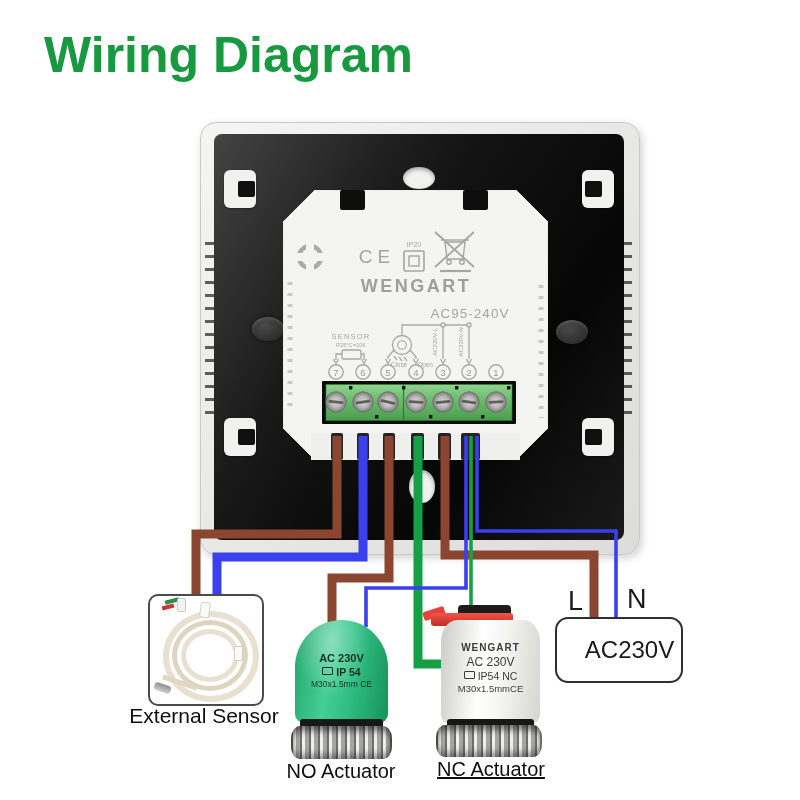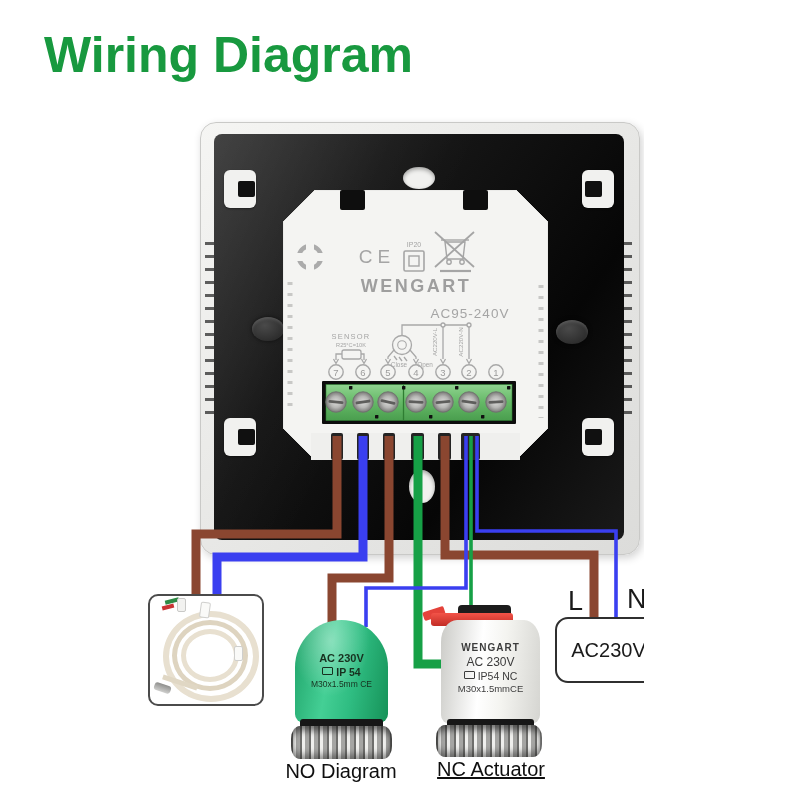--- a/index.html
+++ b/index.html
@@ -1,16 +1,16 @@
 <!DOCTYPE html>
 <html><head>
 <meta charset="utf-8">
 <style>
   html,body{margin:0;padding:0;background:#ffffff;}
-  #stage{position:relative;width:644px;height:800px;background:#ffffff;overflow:hidden;
+  #stage{position:relative;width:800px;height:800px;background:#ffffff;overflow:hidden;
          font-family:"Liberation Sans", sans-serif;border-radius:28px;}
   .abs{position:absolute;}
   
   #title{left:44px;top:26px;font-size:50px;font-weight:800;color:#18993f;letter-spacing:0;}
   
   #frame{left:200px;top:122px;width:438px;height:431px;border-radius:16px;
          background:linear-gradient(135deg,#f5f5f3 0%,#e9e9e7 45%,#dcdcda 100%);
          border:1px solid #c9c9c7;box-shadow:2px 3px 8px rgba(0,0,0,.18);}
   #panel{left:214px;top:134px;width:410px;height:406px;border-radius:8px;
          background:linear-gradient(125deg,#2e2e2e 0%,#151515 35%,#060606 70%,#1a1a1a 100%);}
@@ -48,21 +48,21 @@
   .knurl{z-index:30;border-radius:9px/13px;
       background:repeating-linear-gradient(90deg,#6e6e6c 0 2px,#efefed 2px 5px,#a5a5a3 5px 9px);
       box-shadow:inset 0 5px 6px rgba(0,0,0,.5), inset 0 -5px 6px rgba(0,0,0,.35);}
   #nccap{left:458px;top:605px;width:53px;height:16px;background:#1c1c1c;border-radius:4px;z-index:29;}
   #ncclip{left:431px;top:613px;width:82px;height:13px;border-radius:3px;z-index:30;
       background:linear-gradient(#f25348,#c22d26);}
   #ncclip-tab{left:423px;top:609px;width:22px;height:9px;background:#e4423a;border-radius:2px;
       transform:rotate(-18deg);z-index:30;}
   #powerbox{left:555px;top:617px;width:103px;height:62px;border:2.5px solid #2f2f2f;border-radius:13px;
       background:#ffffff;display:flex;align-items:center;justify-content:center;
-      font-size:20px;color:#1a1a1a;z-index:30;}
+      font-size:24px;color:#1a1a1a;z-index:30;padding-left:21px;}
   .lnlabel{font-size:27px;color:#1a1a1a;z-index:30;}
 </style>
 </head>
 <body>
 
 <div id="stage">
 
   <div class="abs" id="title">Wiring Diagram</div>
 
   <div class="abs" id="frame"></div>
@@ -245,31 +245,32 @@
     <div class="coil" style="left:22px;top:24px;width:66px;height:61px;border:5px solid #ded4c0;"></div>
     <div class="coil" style="left:31px;top:33px;width:48px;height:43px;border:5px solid #e8e0d0;"></div>
     <div class="abs" style="left:12px;top:84px;width:36px;height:5px;background:#e0d7c4;transform:rotate(18deg);"></div>
     <div class="abs" style="left:4px;top:88px;width:17px;height:8px;border-radius:3px;transform:rotate(18deg);background:linear-gradient(#8e8e8c,#cfcfcd);"></div>
     <div class="abs" style="left:12px;top:9px;width:12px;height:4px;background:#c93434;transform:rotate(-14deg);"></div>
     <div class="abs" style="left:15px;top:3px;width:14px;height:4px;background:#2e8b45;transform:rotate(-14deg);"></div>
     <div class="abs" style="left:27px;top:2px;width:7px;height:12px;background:#f2f2f0;border:1px solid #c9c9c7;border-radius:2px;"></div>
     <div class="abs" style="left:50px;top:6px;width:8px;height:14px;background:#fafaf8;border:1px solid #cfcfcd;border-radius:2px;transform:rotate(8deg);"></div>
     <div class="abs" style="left:84px;top:50px;width:7px;height:13px;background:#fafaf8;border:1px solid #cfcfcd;border-radius:2px;"></div>
   </div>
+  <div class="abs caption" style="left:204px;top:704px;font-size:21px;">External Sensor</div>
 
   <div class="abs comp" id="noact-body">
     <div class="acttext" style="top:32px;color:#17301f;">
       <div style="font-size:11px;font-weight:bold;">AC 230V</div>
       <div style="font-size:10.5px;font-weight:bold;"><span class="ipico"></span><span>IP 54</span></div>
       <div style="font-size:8.5px;text-align:center;"><span>M30x1.5mm</span> <span style="font-weight:300;">CE</span></div>
     </div>
   </div>
   <div class="abs band" style="left:300px;top:719px;width:83px;height:12px;"></div>
   <div class="abs knurl" style="left:291px;top:726px;width:101px;height:33px;"></div>
-  <div class="abs caption" style="left:341px;top:760px;font-size:20px;">NO Diagram</div>
+  <div class="abs caption" style="left:341px;top:760px;font-size:20px;">NO Actuator</div>
 
   <div class="abs comp" id="nccap"></div>
   <div class="abs comp" id="ncclip-tab"></div>
   <div class="abs comp" id="ncclip"></div>
   <div class="abs comp" id="ncact-body">
     <div class="acttext" style="top:22px;color:#3c3c3c;">
       <div style="font-size:10px;font-weight:bold;letter-spacing:1px;">WENGART</div>
       <div style="font-size:12px;">AC 230V</div>
       <div style="font-size:10.5px;"><span class="ipico"></span><span>IP54 NC</span></div>
       <div style="font-size:9.5px;"><span>M30x1.5mm</span><span style="font-weight:300;">CE</span></div>

